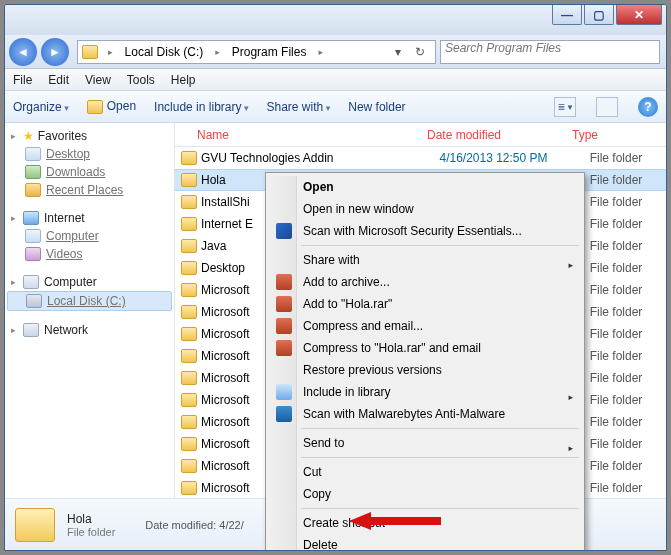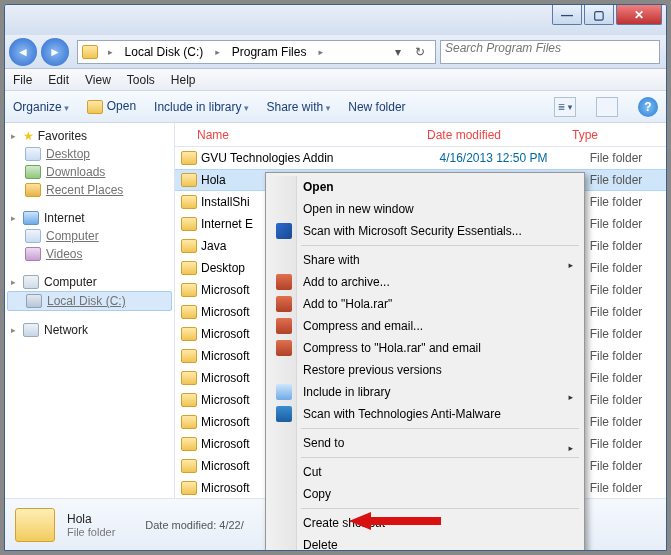--- a/index.html
+++ b/index.html
@@ -373,21 +373,21 @@
     <div class="ctxitem">
         <span>Restore previous versions</span>
       </div>
     <div class="ctxitem">
         <span class="cicon lib"></span>
         <span>Include in library</span>
         <span class="sub"></span>
       </div>
     <div class="ctxitem">
         <span class="cicon mb"></span>
-        <span>Scan with Technologies Anti-Malware</span>
+        <span>Scan with Malwarebytes Anti-Malware</span>
       </div>
     <div class="ctxsep"></div>
     <div class="ctxitem">
         <span>Send to</span>
         <span class="sub"></span>
       </div>
     <div class="ctxsep"></div>
     <div class="ctxitem">
         <span>Cut</span>
       </div>

